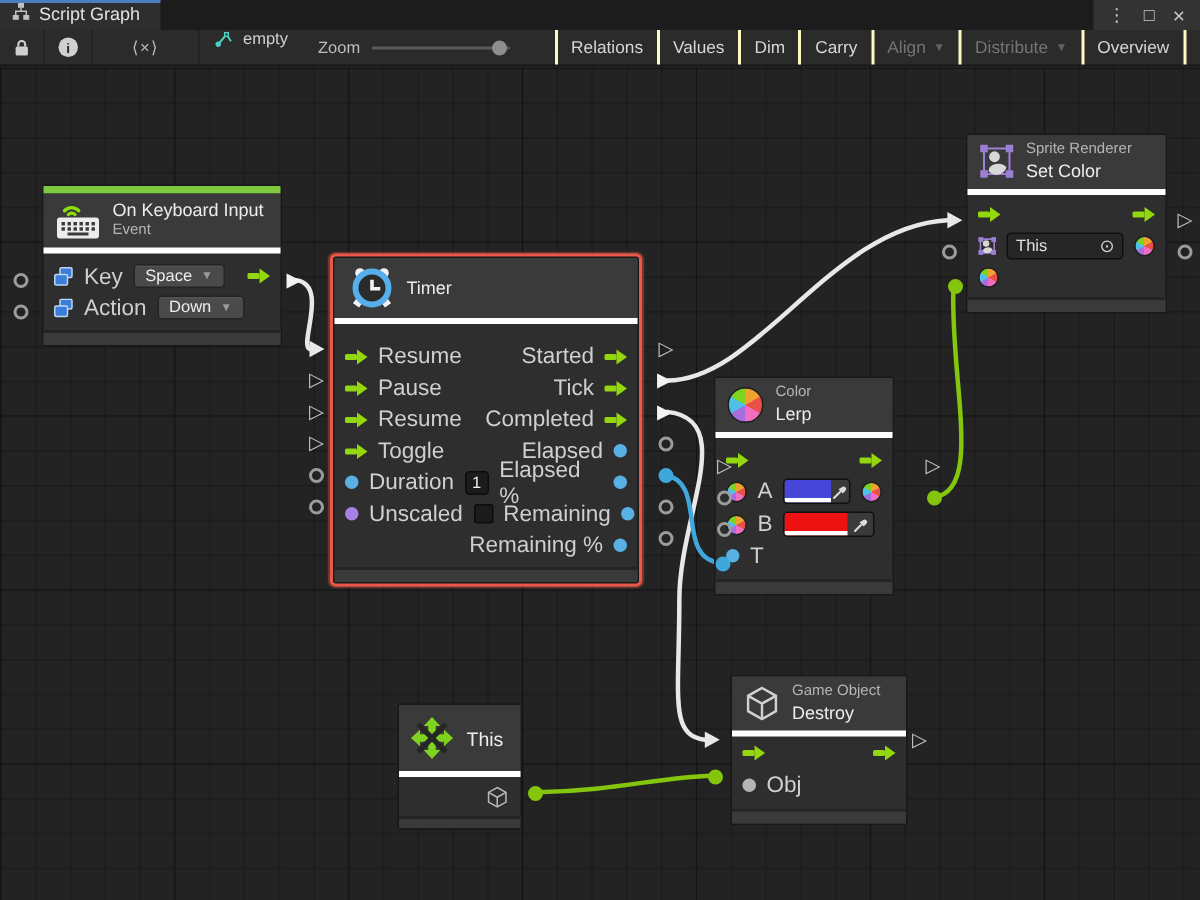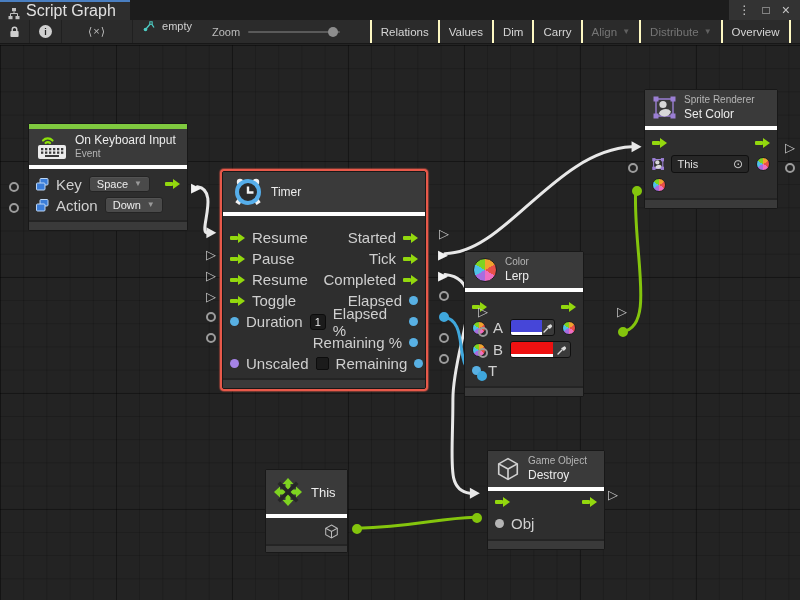--- a/index.html
+++ b/index.html
@@ -2,21 +2,21 @@
 <html><head>
 <meta charset="utf-8">
 <style>
   * { margin:0; padding:0; box-sizing:border-box; }
   html,body { width:800px; height:600px; overflow:hidden; background:#111; }
   body { font-family:"Liberation Sans","DejaVu Sans",sans-serif; color:#d6d6d6; font-size:11px; }
   .app { position:relative; width:800px; height:600px; background:#232323; }
 
   
   .titlebar { position:absolute; top:0; left:0; right:0; height:20px; background:#1c1c1c; display:flex; align-items:stretch; }
-  .tab { display:flex; align-items:flex-end; gap:6px; padding:0 14px 0 8px; background:#2e2e2e; border-top:2px solid #4a7fc1; color:#e2e2e2; font-size:16px; }
+  .tab { display:flex; align-items:flex-start; gap:6px; padding:0 14px 0 8px; background:#2e2e2e; border-top:2px solid #4a7fc1; color:#e2e2e2; font-size:12px; }
   .win-controls { margin-left:auto; display:flex; align-items:center; gap:12px; padding:0 10px; background:#333; color:#c8c8c8; font-size:12px; }
   .win-controls span { cursor:default; line-height:1; }
 
   
   .toolbar { position:absolute; top:20px; left:0; right:0; height:24px; background:#2b2b2b; border-bottom:1px solid #171717; display:flex; align-items:stretch; }
   .tbtn { display:flex; align-items:center; justify-content:center; padding:0 9px; border-right:1px solid #202020; color:#cfcfcf; }
   .tbtn.wide { padding:0 26px; }
   .tb-group-gap { width:14px; }
   .graph-ref { display:flex; gap:6px; padding:0 10px; color:#cfcfcf; }
   .zoom-ctl { display:flex; align-items:center; gap:8px; padding:0 10px; color:#bdbdbd; }
@@ -78,21 +78,21 @@
   #node-kb .row { height:21px; }
 
   
   #node-timer { left:222px; top:126px; width:204px; box-shadow:0 0 0 2px #e8594a, 0 0 1px 3px rgba(232,89,74,.45); }
   #node-timer .node-header { padding:5px 10px; }
   #node-timer .rows { padding-top:11px; padding-bottom:4px; }
   #node-timer .row { height:21px; justify-content:space-between; }
   #node-timer .cell { display:flex; align-items:center; gap:7px; }
 
   
-  #node-lerp { left:464px; top:206px; width:120px; }
+  #node-lerp { left:476px; top:206px; width:120px; }
   #node-lerp .rows { padding-top:5px; padding-bottom:5px; }
 
   
   #node-sprite { left:644px; top:44px; width:134px; }
   #node-sprite .rows { padding-top:3px; padding-bottom:3px; }
 
   
   #node-this { left:265px; top:424px; width:83px; }
   #node-this .node-header { padding:8px 8px; gap:9px; }
   #node-this .body { height:26px; display:flex; align-items:center; justify-content:flex-end; padding:0 8px; }
@@ -328,34 +328,34 @@
               <span class="dot blue"></span>
               <span class="lbl">Duration</span>
               <span class="numfield">1</span>
             </span>
           <span class="cell">
               <span class="lbl">Elapsed %</span>
               <span class="dot blue"></span>
             </span>
         </div>
         <div class="row">
-          <span class="cell"></span>
-          <span class="cell">
-              <span class="lbl">Remaining %</span>
-              <span class="dot blue"></span>
-            </span>
-        </div>
-        <div class="row">
           <span class="cell">
               <span class="dot purple"></span>
               <span class="lbl">Unscaled</span>
               <span class="checkbox"></span>
             </span>
           <span class="cell">
               <span class="lbl">Remaining</span>
+              <span class="dot blue"></span>
+            </span>
+        </div>
+        <div class="row">
+          <span class="cell"></span>
+          <span class="cell">
+              <span class="lbl">Remaining %</span>
               <span class="dot blue"></span>
             </span>
         </div>
       </div>
       <div class="node-footer"></div>
     </div>
 
     <div class="node" id="node-lerp">
       <div class="node-header">
         <span class="wheel" style="width:24px;height:24px;flex-basis:24px;"></span>

